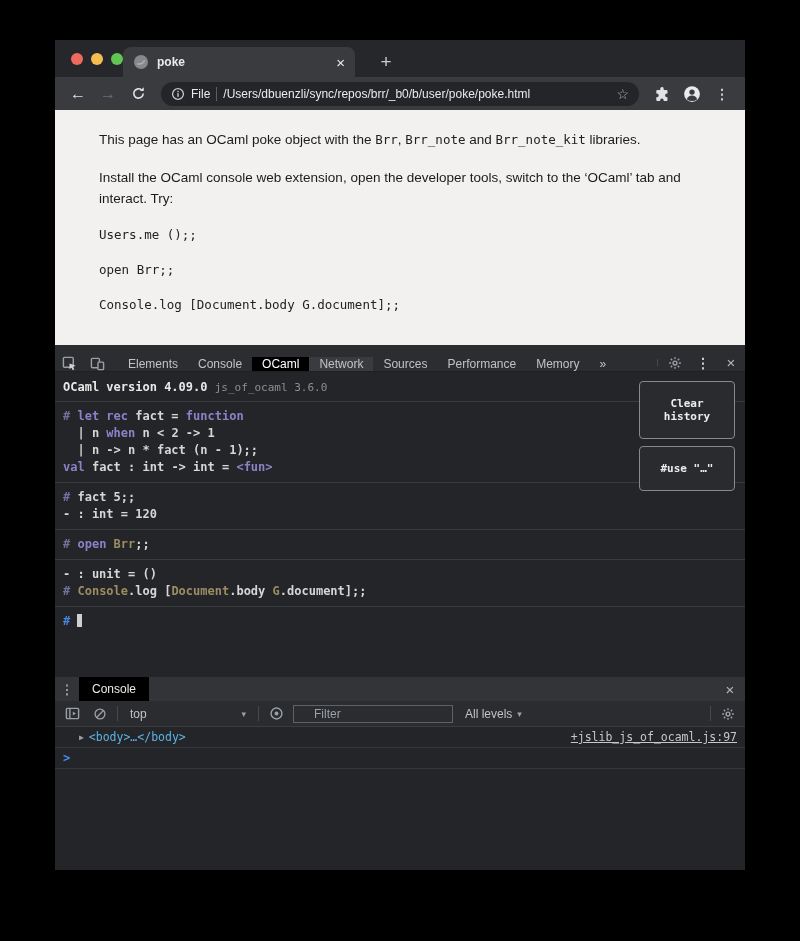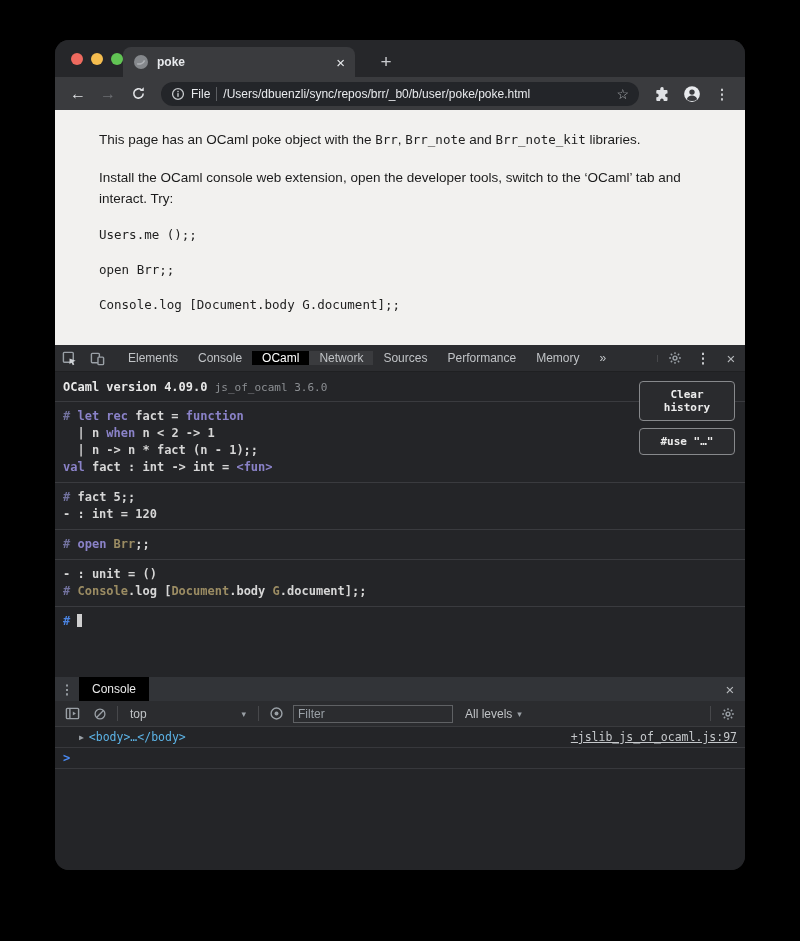--- a/index.html
+++ b/index.html
@@ -1,21 +1,21 @@
 <!DOCTYPE html>
 <html><head>
 <meta charset="utf-8">
 <style>
   * { margin:0; padding:0; box-sizing:border-box; }
   html,body { width:800px; height:941px; background:#000; overflow:hidden; }
   body { font-family:"Liberation Sans", sans-serif; }
 
   .window {
     position:absolute; left:55px; top:40px; width:690px; height:830px;
-    border-radius:14px; overflow:hidden; background:#242528;
+    border-radius:0; overflow:hidden; background:#242528;
     display:flex; flex-direction:column;
     box-shadow:0 12px 40px rgba(0,0,0,.9);
   }
 
   
   .tabstrip { height:37px; background:#26272a; position:relative; flex:none; }
   .traffic { position:absolute; left:16px; top:13px; display:flex; gap:8px; }
   .light { width:12px; height:12px; border-radius:50%; }
   .light.red { background:#ee6a5f; } .light.yellow { background:#f5bd4f; } .light.green { background:#61c454; }
   .tab {
@@ -44,37 +44,37 @@
   .kebab { color:#c8cacd; font-size:14px; font-weight:bold; letter-spacing:0; }
 
   
   .content { height:235px; background:#f2f1ef; color:#1b1b1b; padding:20px 44px 0 44px; flex:none; overflow:hidden; }
   .content h1 { font-size:19px; font-weight:bold; letter-spacing:.3px; margin:4px 0 20px 0; color:#111; }
   .content p { font-size:13.5px; line-height:1.55; margin:0 0 17px 0; max-width:615px; }
   .content code, .content pre { font-family:"DejaVu Sans Mono", monospace; font-size:12.5px; color:#222; }
   .content pre { margin:0 0 20px 0; }
 
   
-  .dt-tabbar { height:27px; background:#2c2d30; display:flex; align-items:center; flex:none; border-bottom:1px solid #1f2022; }
+  .dt-tabbar { height:27px; background:#2c2d30; display:flex; align-items:flex-end; flex:none; border-bottom:1px solid #1f2022; }
   .dt-icon { width:28px; display:flex; align-items:center; justify-content:center; }
   .dt-vsep { width:1px; background:#47484b; margin:5px 3px; }
   .dt-tab { display:flex; align-items:center; padding:0 10px; font-size:12px; color:#c0c3c6; white-space:nowrap; }
   .dt-tab.active { background:#000; color:#fff; }
   .dt-tab.hl { background:#3a3b3e; }
   .dt-right { margin-left:auto; display:flex; align-items:stretch; }
   .dt-x { color:#b6b9bc; font-size:15px; }
 
   
   .ocaml { height:305px; background:#242528; position:relative; flex:none;
     font-family:"DejaVu Sans Mono", monospace; font-size:12px; font-weight:bold; color:#d6d6d6; }
   .ocaml-header { padding:8px 8px 7px 8px; }
   .ver-bold { color:#e8e8e8; }
   .ver-dim { color:#8c8f93; font-weight:normal; font-size:11px; }
   .ocaml-btns { position:absolute; top:9px; right:10px; display:flex; flex-direction:column; gap:7px; z-index:2; }
-  .ocaml-btn { width:96px; text-align:center; padding:6px 6px; border:1px solid #87898c; border-radius:4px;
+  .ocaml-btn { width:96px; text-align:center; padding:15px 6px; border:1px solid #87898c; border-radius:4px;
     background:#2a2b2e; color:#ececec; font-family:"DejaVu Sans Mono", monospace; font-size:11px; font-weight:bold; }
   .entry { border-top:1px solid #3a3b3f; padding:6px 8px; }
   .ln { line-height:17px; white-space:pre; }
   .tk-h { color:#72729e; }
   .tk-k { color:#8a82c8; }
   .tk-m { color:#9b8c63; }
   .tk-p { color:#d6d6d6; }
   .tk-b { color:#4a83e0; }
   .caret { display:inline-block; width:5px; height:13px; background:#cfcfcf; vertical-align:-2px; }
 
@@ -83,21 +83,21 @@
   .drawer-kebab { width:24px; display:flex; align-items:center; justify-content:center; color:#9aa0a6; font-size:13px; font-weight:bold; }
   .drawer-tab { background:#000; color:#eaeaea; font-size:12px; display:flex; align-items:center; padding:0 13px; }
   .drawer-x { margin-left:auto; width:30px; display:flex; align-items:center; justify-content:center; color:#b6b9bc; font-size:15px; }
 
   .drawer-toolbar { height:26px; background:#2b2c2f; border-bottom:1px solid #3a3b3e; display:flex; align-items:center; padding:0 6px; gap:6px; flex:none; }
   .ct-icon { width:22px; height:22px; display:flex; align-items:center; justify-content:center; }
   .ct-vsep { width:1px; height:15px; background:#47484b; }
   .ct-dd { width:128px; display:flex; align-items:center; color:#c0c3c6; font-size:12px; padding:0 6px; }
   .ct-dd .dd-arrow { margin-left:auto; color:#9aa0a6; font-size:9px; }
   .filter-input { width:160px; height:18px; background:#2b2c2f; border:1px solid #5f6164; color:#f9a8d4;
-    font-size:12px; padding:0 4px; outline:none; font-family:"Liberation Sans", sans-serif; }
+    font-size:12px; padding:0 20px; outline:none; font-family:"Liberation Sans", sans-serif; }
   .filter-input::placeholder { color:#9aa0a6; }
   .levels { color:#c0c3c6; font-size:12px; display:flex; align-items:center; gap:5px; padding-left:6px; }
   .levels .dd-arrow { color:#9aa0a6; font-size:9px; }
   .ct-right { margin-left:auto; display:flex; align-items:center; gap:6px; }
 
   .messages { flex:1; background:#242528; font-family:"DejaVu Sans Mono", monospace; font-size:11.5px; overflow:hidden; }
   .msg-row { display:flex; align-items:center; border-bottom:1px solid #37383c; padding:3px 8px; }
   .msg-expand { color:#9aa0a6; font-size:8px; margin:0 5px 0 16px; }
   .msg-tag { color:#5cb3e6; }
   .msg-link { margin-left:auto; color:#c5c8cb; text-decoration:underline; }

